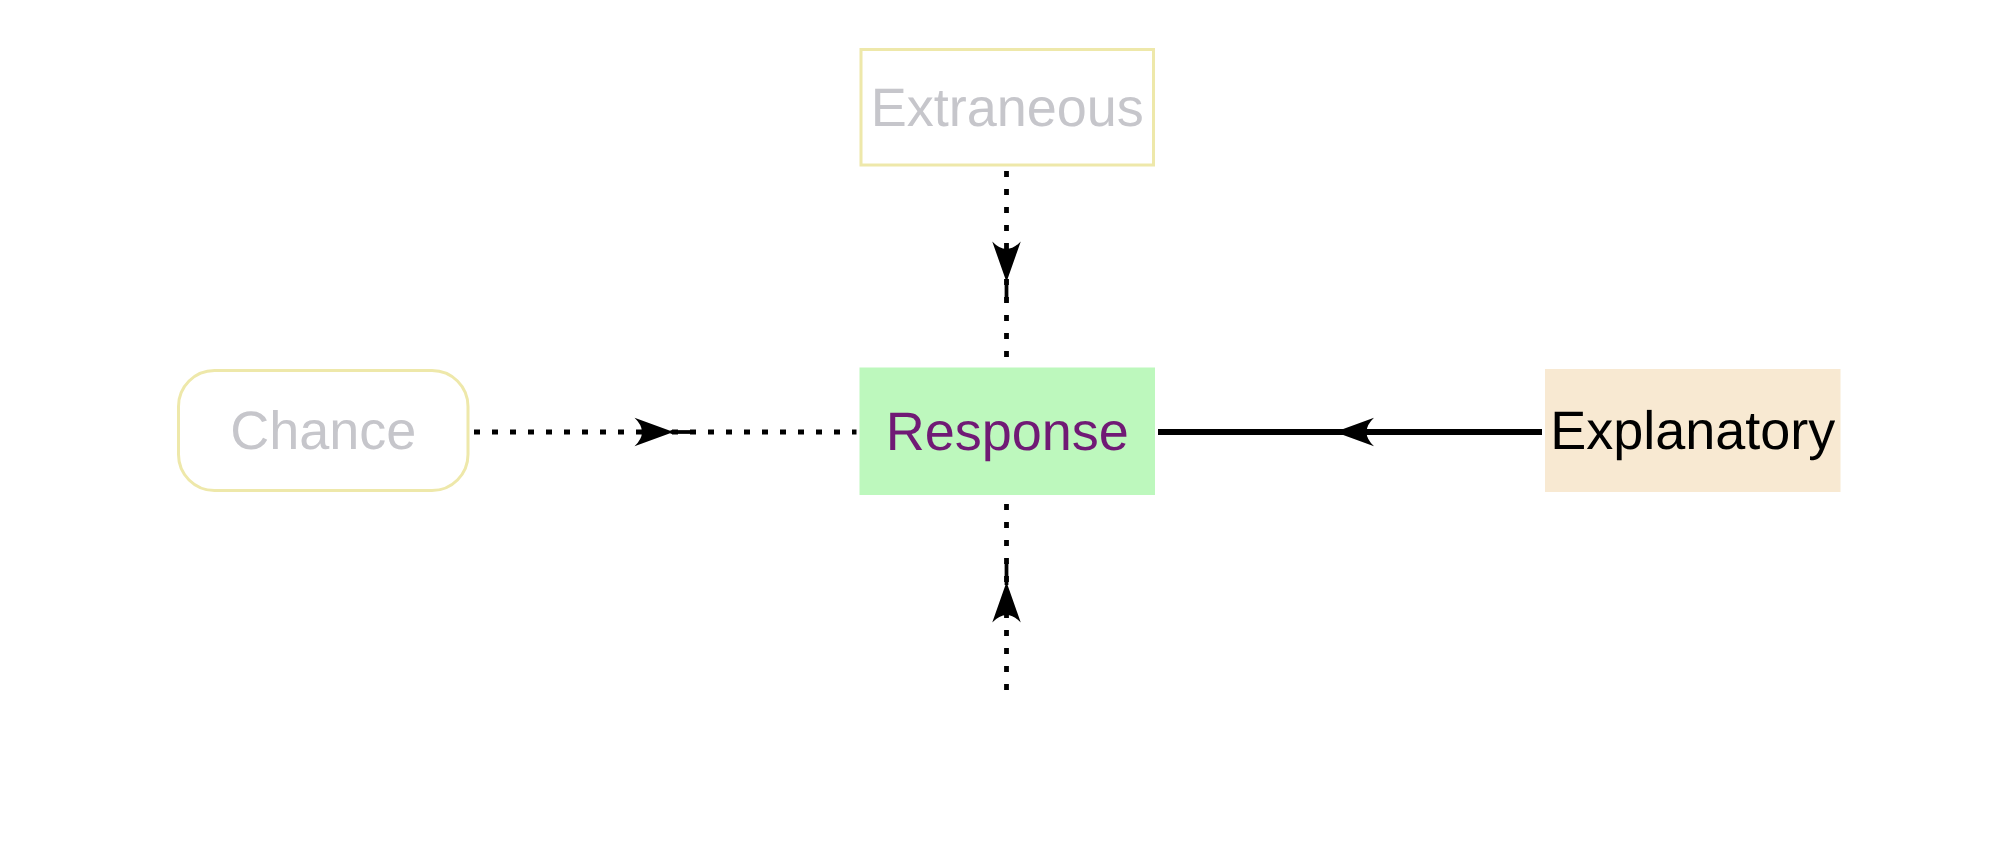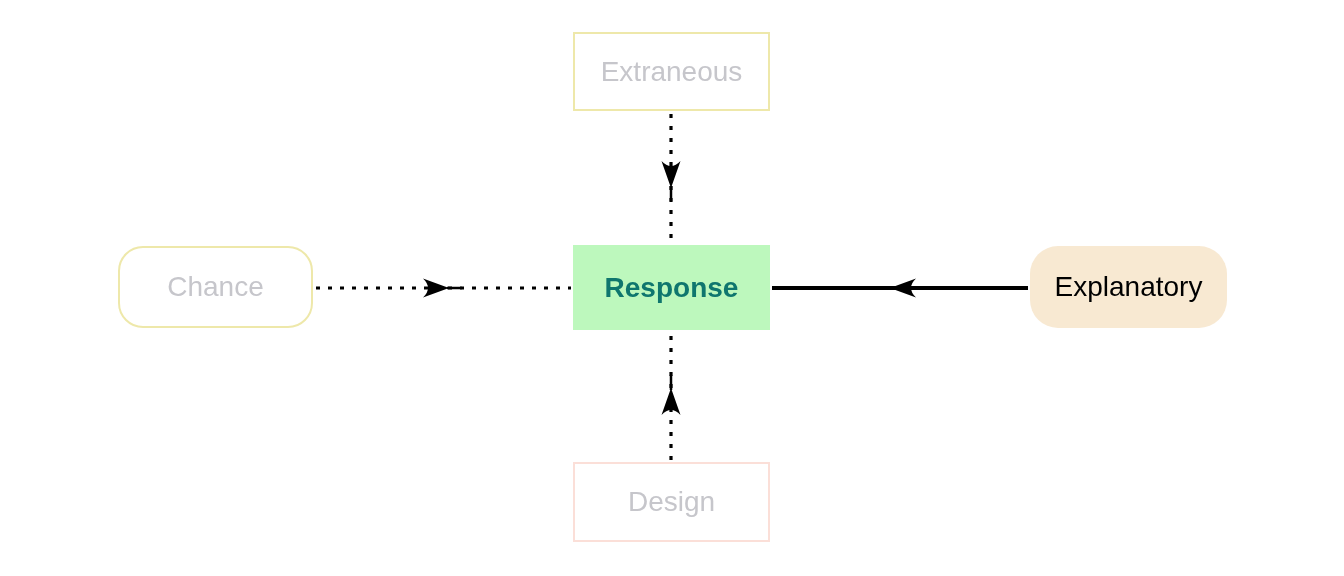--- a/index.html
+++ b/index.html
@@ -14,49 +14,48 @@
     height: 576px;
     background: #ffffff;
     overflow: hidden;
   }
   .node {
     position: absolute;
     box-sizing: border-box;
     display: flex;
     align-items: center;
     justify-content: center;
-    font-size: 28px;
+    font-size: 36px;
     background: #ffffff;
     color: #000000;
     text-align: center;
     line-height: 1;
   }
   .node.muted-yellow {
     border: 2px solid #eee8aa;
     color: #c6c6cb;
   }
   .node.muted-pink {
     border: 2px solid #fbdfd8;
     color: #c6c6cb;
   }
   .node.green-fill {
     background: #bdf8bd;
     border: none;
-    color: #0f766e;
-    font-weight: bold;
+    color: #701a75;
   }
   .node.tan-fill {
     background: #f8e9d2;
     border: none;
     color: #000000;
   }
   #node-extraneous  { left: 573px; top: 32px;  width: 197px; height: 79px; }
   #node-chance      { left: 118px; top: 246px; width: 195px; height: 82px; border-radius: 25px; }
   #node-response    { left: 573px; top: 245px; width: 197px; height: 85px; }
-  #node-explanatory { left: 1030px; top: 246px; width: 197px; height: 82px; border-radius: 28px; }
+  #node-explanatory { left: 1030px; top: 246px; width: 197px; height: 82px; }
   #node-design      { left: 573px; top: 462px; width: 197px; height: 80px; }
   svg.edges {
     position: absolute;
     left: 0;
     top: 0;
     pointer-events: none;
   }
   .edge-line-dashed {
     stroke: #000000;
     stroke-width: 3.2;
@@ -115,17 +114,14 @@
   </div>
 
   <div class="node green-fill" id="node-response">
     <span>Response</span>
   </div>
 
   <div class="node tan-fill" id="node-explanatory">
     <span>Explanatory</span>
   </div>
 
-  <div class="node muted-pink" id="node-design">
-    <span>Design</span>
-  </div>
 
 </div>
 
 </body></html>

